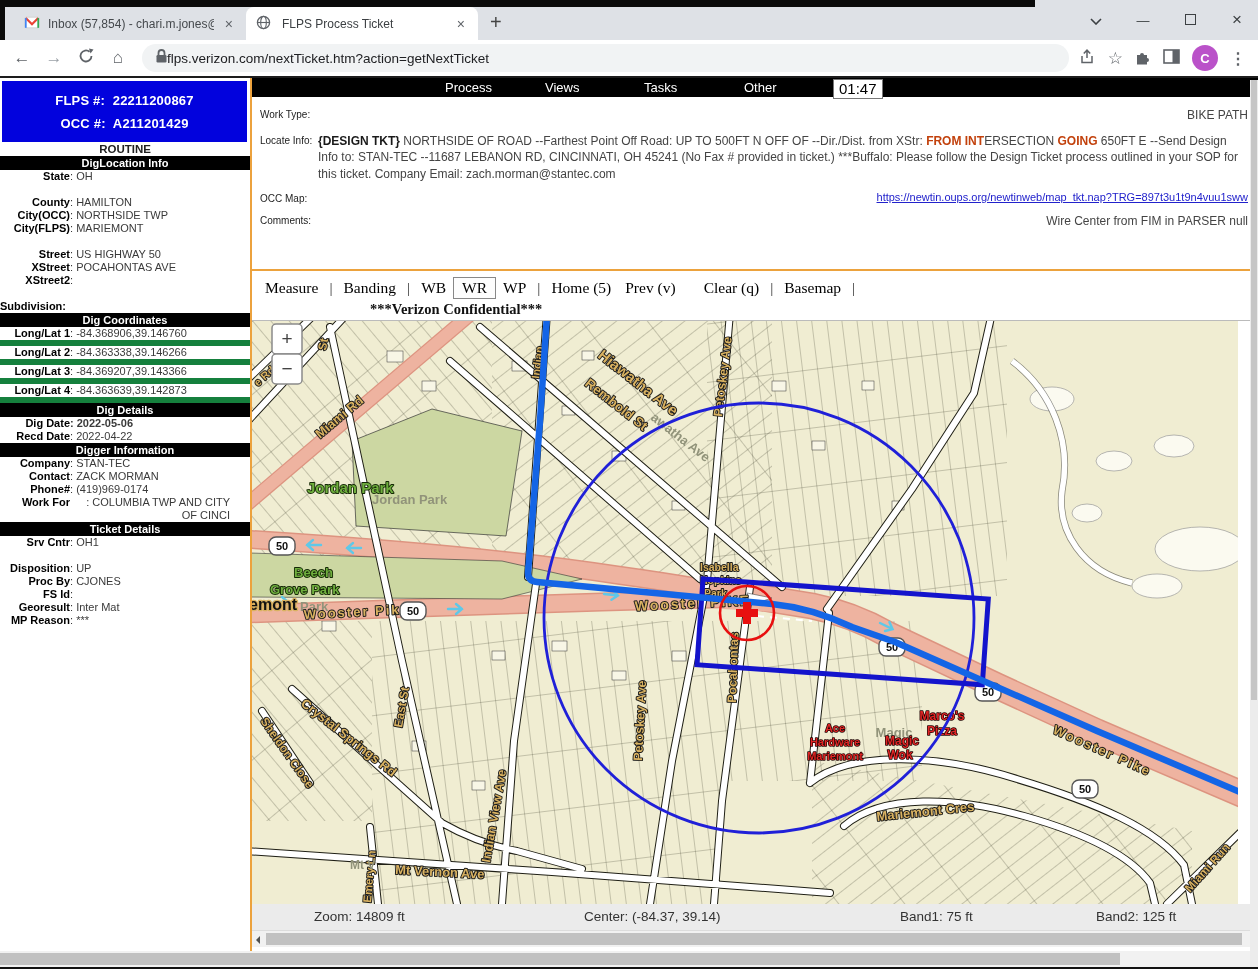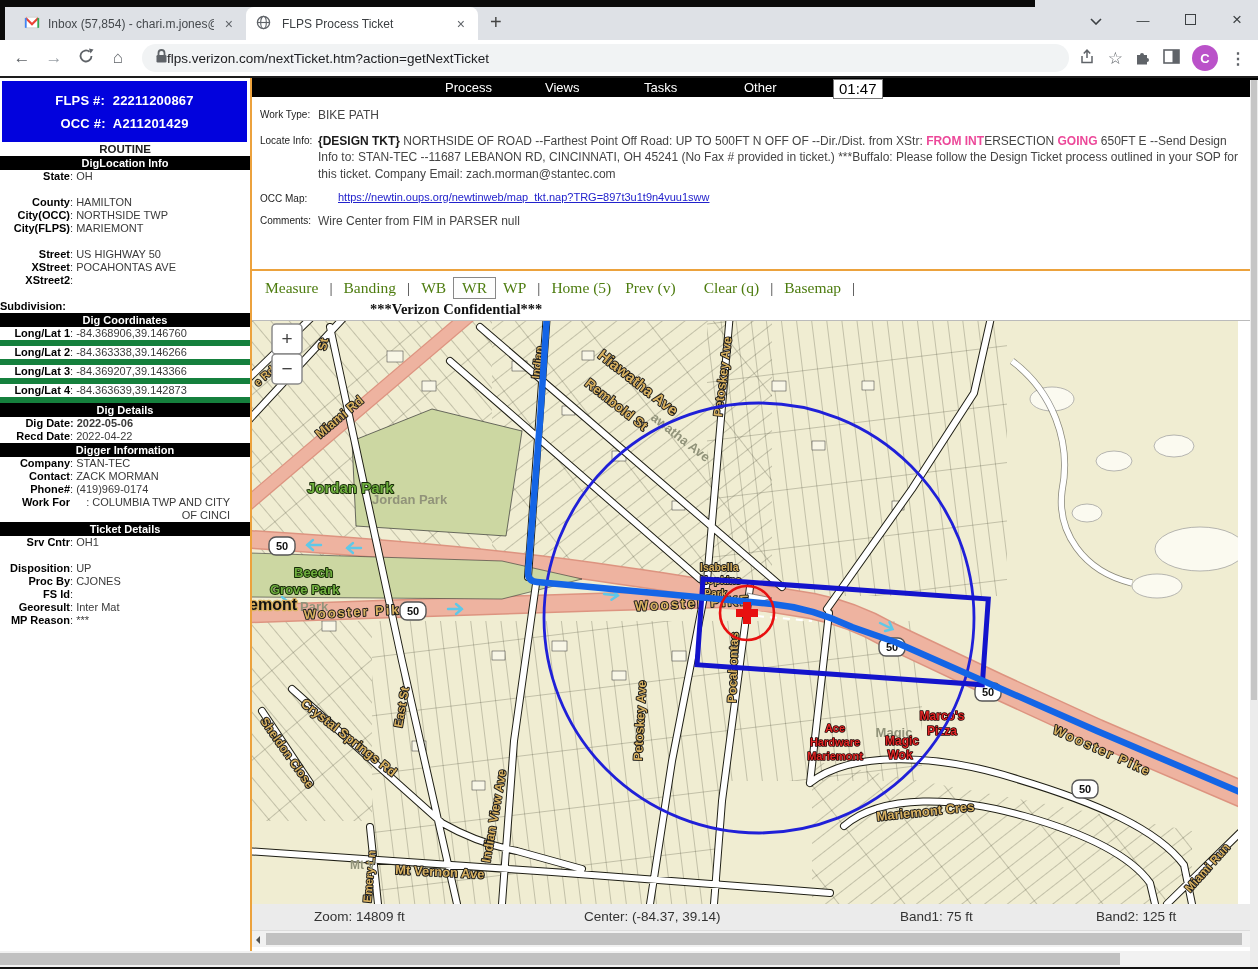--- a/index.html
+++ b/index.html
@@ -47,30 +47,30 @@
   .srow.nosep .sv::before { content:""; } .gap13 { height:13px; }
   .llrow { border-bottom:6px solid #15803d; }
   .llrow:first-of-type { border-top:1px solid #a8a8a8; }
   .bold { font-weight:bold; }
 
   
   .menubar { position:relative; height:19px; background:#000; color:#fff; font-size:13px; }
   .menubar .mitem { position:absolute; top:2px; }
   .timerbox { position:absolute; left:581px; top:1px; background:#fff; color:#000; border:1px solid #777; font-size:15px; padding:0 5px 1px 5px; }
   .ticketinfo { padding:10px 10px 0 8px; height:172px; overflow:hidden; background:#fff; }
-  .tirow { display:flex; margin-bottom:9px; }
+  .tirow { display:flex; margin-bottom:9px;justify-content:space-between; }
   .tilabel { width:58px; flex:none; font-size:10px; color:#222; padding-top:2px; }
   .tival { font-size:12px; color:#444; line-height:16.5px; }
-  .tival .red { color:#ec4899; font-weight:bold; }
+  .tival .red { color:#c2410c; font-weight:bold; }
   .tival .boldseg { color:#1a1a1a; font-weight:bold; }
   .link { color:#2222cc; text-decoration:underline; font-size:11px;margin-left:20px; }
 
   
   .mappanel { border-top:2px solid #eca23d; background:#fff; }
-  .maptoolbar { font-family:"Liberation Serif",serif; font-size:15.5px; color:#4d7c0f; padding:6px 0 2px 6px; display:flex; align-items:center; }
+  .maptoolbar { font-family:"Liberation Serif",serif; font-size:15.5px; color:#000000; padding:6px 0 2px 6px; display:flex; align-items:center; }
   .titem { padding:1px 7px; }
   .titem.sel { border:1px solid #888; background:#fdfdfd; padding:1px 8px; }
   .tsep { color:#333; padding:0 4px; }
   .tsep::after { content:"|"; }
   .confidential { font-family:"Liberation Serif",serif; font-weight:bold; font-size:14.5px; color:#111; margin:0 0 2px 118px; }
   .maparea { position:relative; border-top:1px solid #bbb; line-height:0; }
   .mapstatus { position:relative; height:26px; background:#ebebeb; font-size:13.5px; color:#333; line-height:26px; }
   .mapstatus span.itm { position:absolute; top:0; }
   .framescroll { position:relative; height:17px; background:#f1f1f1; border-top:1px solid #dcdcdc; }
   .fthumb { position:absolute; top:2px; bottom:2px; background:#c1c1c1; }

